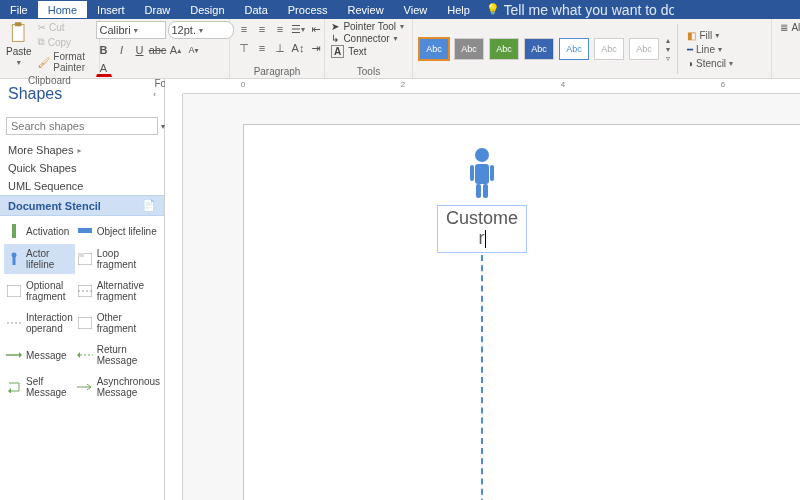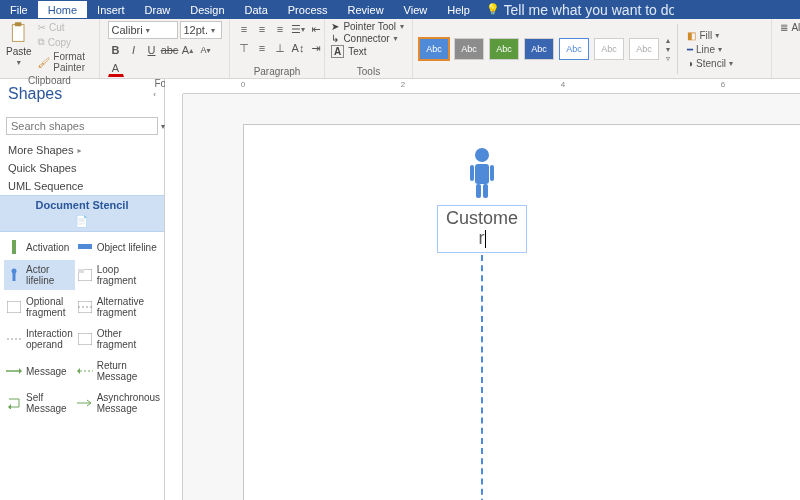--- a/index.html
+++ b/index.html
@@ -41,21 +41,21 @@
 
   
   .workspace { flex:1; display:flex; min-height:0;}
   .shapes-pane { width:165px; border-right:1px solid #d0cece; display:flex; flex-direction:column;}
   .shapes-head { display:flex; align-items:center; justify-content:space-between; padding:6px 8px; color:#2b579a; font-size:16px;}
   .search-row { display:flex; padding:8px 6px 6px; gap:3px;}
   .search-box { flex:1; border:1px solid #c8c6c4; height:18px; font-size:11px; padding:0 4px;}
   .search-btn { width:18px; height:18px; border:1px solid #c8c6c4; display:flex; align-items:center; justify-content:center; color:#2b579a; font-size:11px;}
   .cat { padding:3px 8px; font-size:11px; color:#444; display:flex; align-items:center; gap:4px;}
   .cat .ar { font-size:8px; color:#888;}
-  .cat.selected { background:#cfe0f4; color:#2b579a; font-weight:600; border-top:1px solid #bcd3ef; border-bottom:1px solid #bcd3ef; display:flex; justify-content:space-between;flex-direction:column;}
+  .cat.selected { background:#cfe0f4; color:#2b579a; font-weight:600; border-top:1px solid #bcd3ef; border-bottom:1px solid #bcd3ef; display:flex; justify-content:space-between;}
   .stencil-grid { padding:4px 4px; display:grid; grid-template-columns:1fr 1fr; gap:2px 0;}
   .stencil-item { display:flex; align-items:center; gap:4px; padding:4px 2px; font-size:10px; color:#444;}
   .stencil-item.sel { background:#cfe0f4;}
   .stencil-ico { width:16px; height:14px; flex-shrink:0; display:flex; align-items:center; justify-content:center;}
 
   
   .canvas-area { flex:1; position:relative; background:#fff;}
   .ruler-h { position:absolute; top:0; left:18px; right:0; height:15px; background:#fff; border-bottom:1px solid #d0cece; font-size:8px; color:#888;}
   .ruler-h span { position:absolute; top:1px; transform:translateX(-50%);}
   .ruler-v { position:absolute; top:15px; left:0; width:18px; bottom:0; background:#fff; border-right:1px solid #d0cece;}
@@ -125,21 +125,21 @@
       <div class="group-title">Clipboard</div>
     </div>
 
     <div class="group" style="width:130px;align-items:center;">
       <div class="group-content" style="flex-direction:column;gap:3px;">
         <div class="row">
           <div class="combo" style="width:70px;">
               <span>Calibri</span>
               <span class="chev">▾</span>
             </div>
-          <div class="combo" style="width:42px;">
+          <div class="combo" style="width:66px;border-radius:8px;">
               <span>12pt.</span>
               <span class="chev">▾</span>
             </div>
         </div>
         <div class="row">
           <div class="iconbtn">
               <b>B</b>
             </div>
           <div class="iconbtn">
               <i>I</i>

